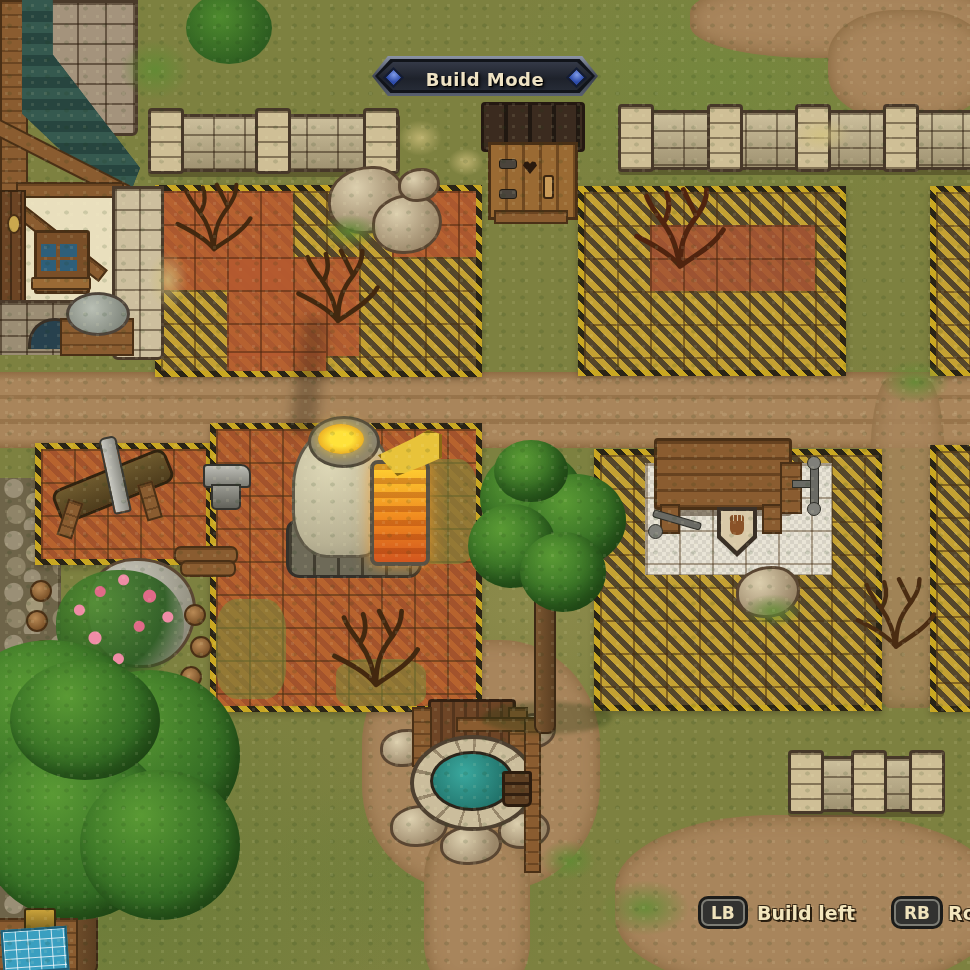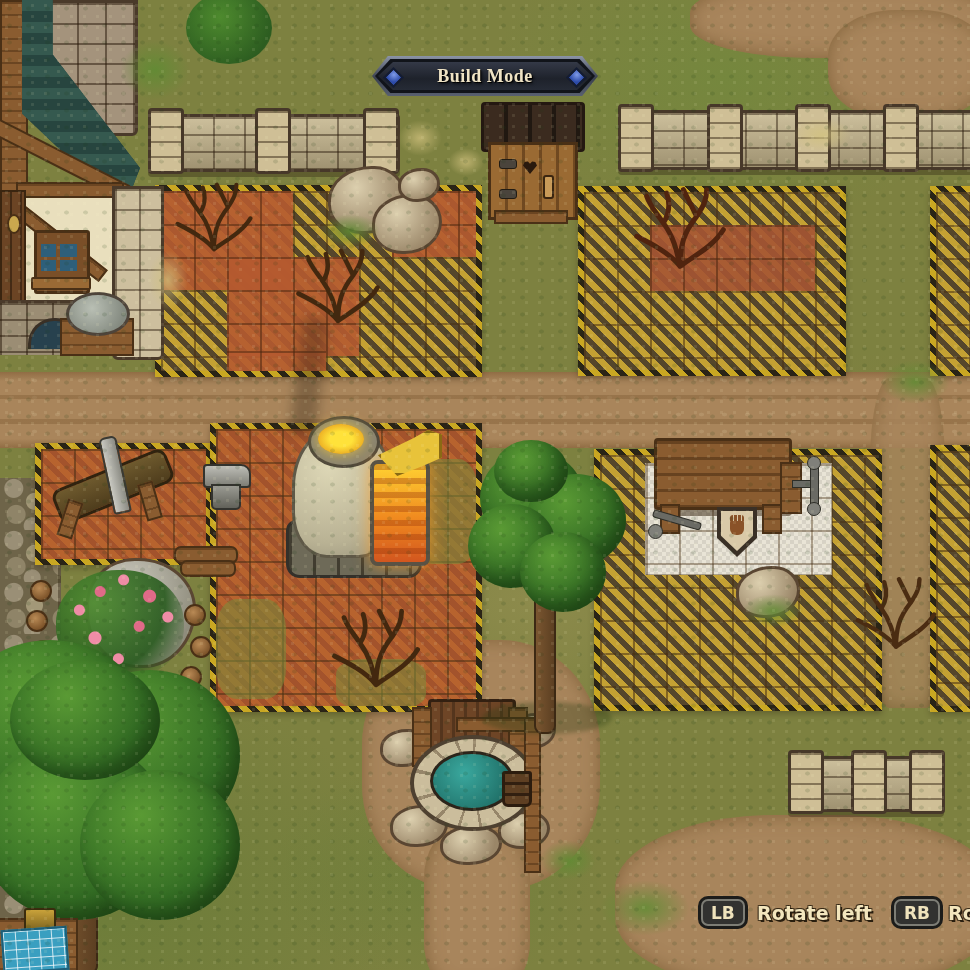--- a/index.html
+++ b/index.html
@@ -66,21 +66,21 @@
   .stump{position:absolute;width:18px;height:18px;border-radius:50%;background:radial-gradient(circle at 40% 35%,#b98a55,#7a5128 75%);border:2px solid #4a3016;}
   .plank{background-color:#8a5c30;background-image:repeating-linear-gradient(rgba(60,35,12,.4) 0 2px, transparent 2px 12px);border:2px solid #4a3016;}
   
   .banner-outer{clip-path:polygon(0 50%,7% 0,93% 0,100% 50%,93% 100%,7% 100%);
     background:linear-gradient(#8b93a6,#3a404e 55%,#596070);}
   .banner-mid{position:absolute;left:3px;top:3px;right:3px;bottom:3px;
     clip-path:polygon(0 50%,7% 0,93% 0,100% 50%,93% 100%,7% 100%);background:#11141a;}
   .banner-in{position:absolute;left:6px;top:6px;right:6px;bottom:6px;
     clip-path:polygon(0 50%,7% 0,93% 0,100% 50%,93% 100%,7% 100%);
     background:linear-gradient(#343947,#1e222b 60%,#262b36);
-    display:flex;align-items:center;justify-content:center;font-family:Liberation Serif, serif;}
+    display:flex;align-items:flex-end;justify-content:center;}
   .banner-text{color:#efe3c4;font-weight:bold;font-size:18px;letter-spacing:.5px;
     text-shadow:1px 1px 0 #000,2px 2px 3px rgba(0,0,0,.7);}
   .gem{position:absolute;width:11px;height:11px;transform:rotate(45deg);
     background:radial-gradient(circle at 35% 30%,#7e9ae8,#2c4aa8 70%);border:2px solid #141c33;}
   
   .keycap{position:absolute;height:27px;min-width:30px;padding:1px 8px 0;box-sizing:border-box;
     background:#323230;border:2px solid #7d7d75;border-radius:7px;box-shadow:0 0 0 3px #1c1c1a;
     color:#efe3bc;font-weight:bold;font-size:17px;display:flex;align-items:center;justify-content:center;}
   .hintlabel{position:absolute;color:#f3e6bd;font-weight:bold;font-size:19px;white-space:nowrap;
     text-shadow:2px 2px 0 rgba(35,25,12,.95),-1px -1px 0 rgba(35,25,12,.7),1px -1px 0 rgba(35,25,12,.7),-1px 1px 0 rgba(35,25,12,.7);}
@@ -359,19 +359,19 @@
     <div class="banner-in">
       <span class="banner-text">Build Mode</span>
     </div>
     <div class="gem" style="left:14px;top:14px;"></div>
     <div class="gem" style="right:14px;top:14px;"></div>
   </div>
 
   <div class="keycap" style="left:701px;top:899px;z-index:10;">
     <span>LB</span>
   </div>
-  <div class="hintlabel" style="left:757px;top:902px;z-index:10;">Rotate left</div>
+  <div class="hintlabel" style="left:757px;top:902px;z-index:10;">Build left</div>
   <div class="keycap" style="left:894px;top:899px;z-index:10;">
     <span>RB</span>
   </div>
   <div class="hintlabel" style="left:948px;top:902px;z-index:10;">Ro</div>
 
 </div>
 
 </body></html>

